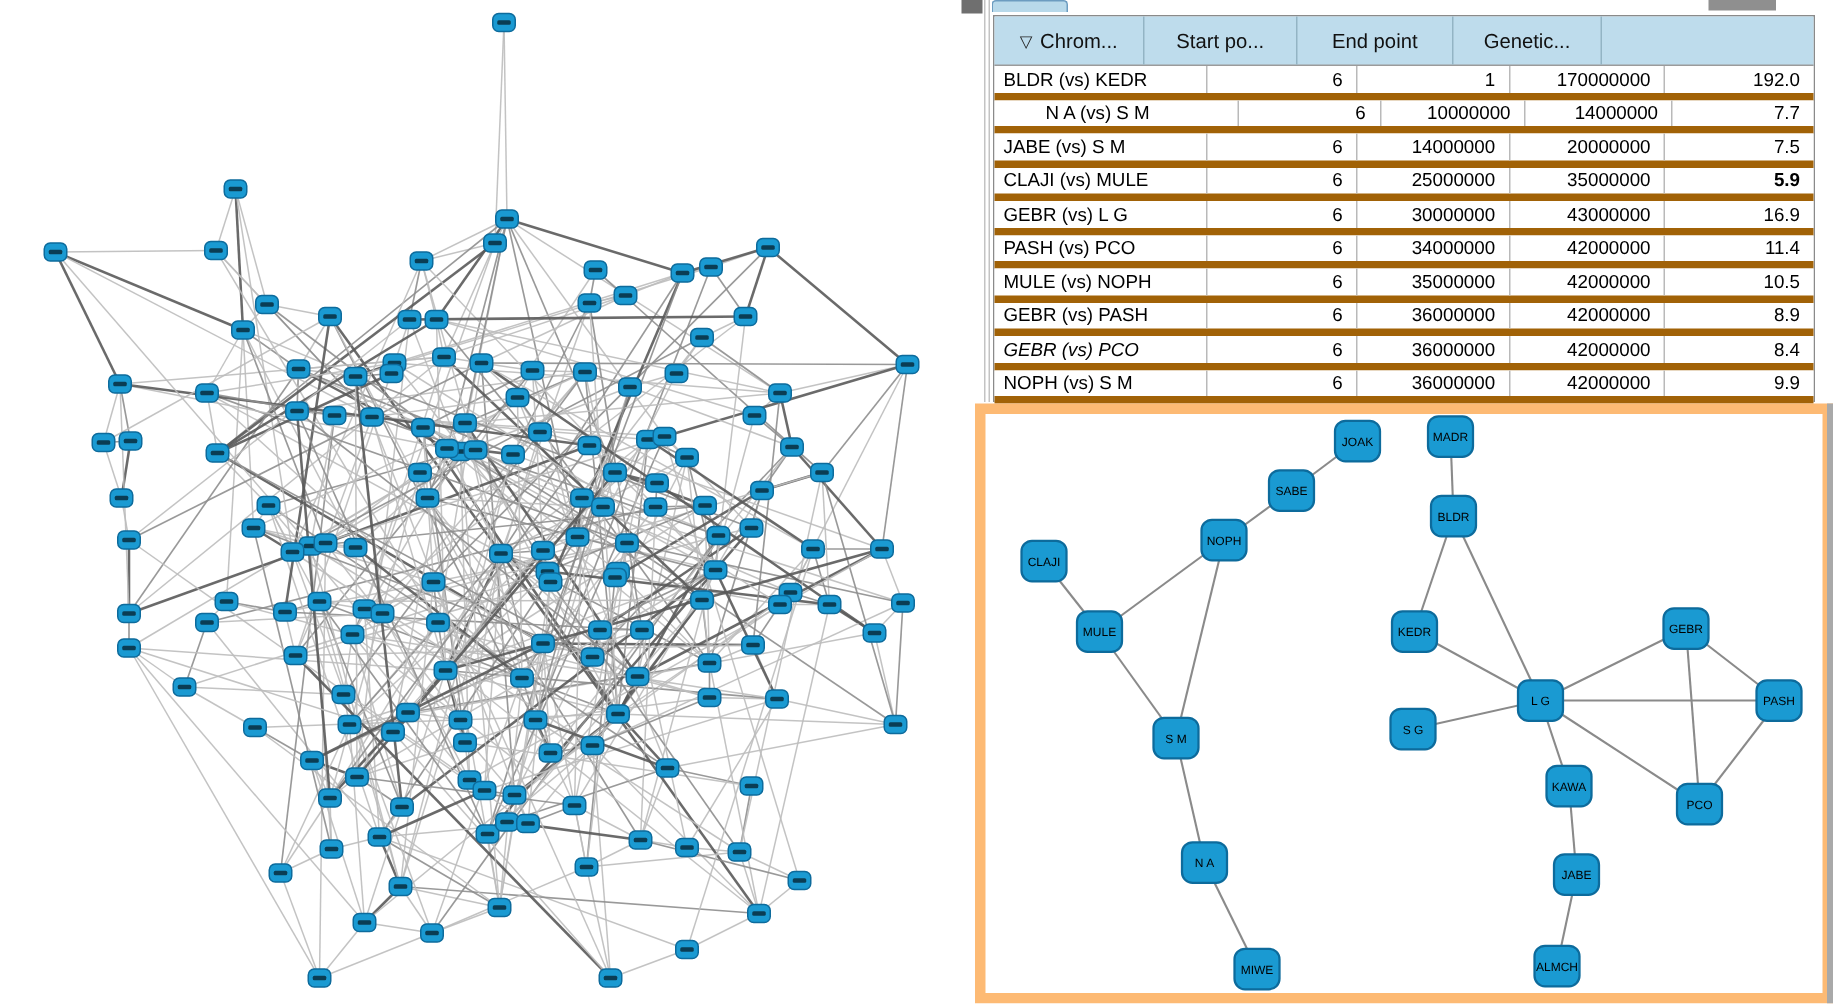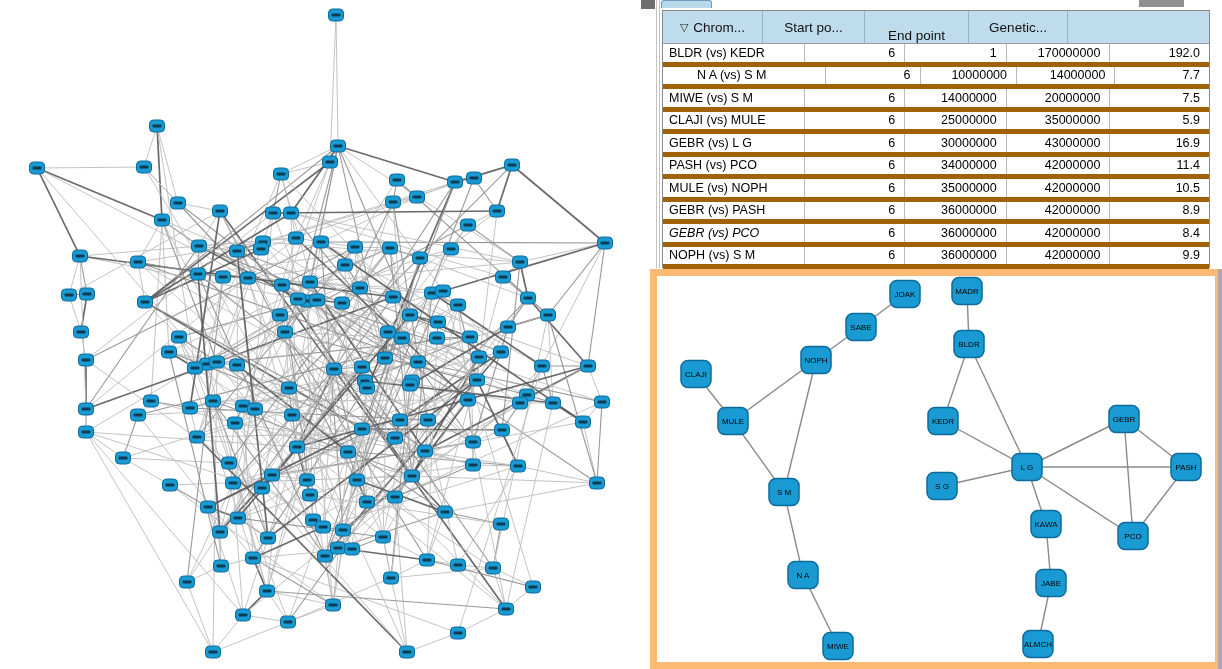--- a/index.html
+++ b/index.html
@@ -1260,21 +1260,21 @@
 
   <div id="table-wrap">
     <div class="trow head" id="thead-row">
         <div class="tcell" style="width: 100px;">
           <span class="funnel">▽</span>
           <span>Chrom...</span>
         </div>
         <div class="tcell" style="width: 102px;">
           <span>Start po...</span>
         </div>
-        <div class="tcell" style="width: 104px; align-items: flex-end;">
+        <div class="tcell" style="width: 104px;">
           <span>End point</span>
         </div>
         <div class="tcell" style="width: 99px; text-align: center;">
           <span>Genetic...</span>
         </div>
       </div>
     <div id="tbody">
         <div class="trow data">
           <div class="tcell cell-left" style="width: 143px;">BLDR (vs) KEDR</div>
           <div class="tcell cell-right" style="width: 100px;">6</div>
@@ -1283,32 +1283,32 @@
           <div class="tcell cell-right" style="width: 99px;">192.0</div>
         </div>
         <div class="trow data">
           <div class="tcell cell-left" style="width: 143px; margin-left: 28px;">N A (vs) S M</div>
           <div class="tcell cell-right" style="width: 100px;">6</div>
           <div class="tcell cell-right" style="width: 102px;">10000000</div>
           <div class="tcell cell-right" style="width: 104px;">14000000</div>
           <div class="tcell cell-right" style="width: 99px;">7.7</div>
         </div>
         <div class="trow data">
-          <div class="tcell cell-left" style="width: 143px;">MIWE (vs) S M</div>
+          <div class="tcell cell-left" style="width: 143px;">JABE (vs) S M</div>
           <div class="tcell cell-right" style="width: 100px;">6</div>
           <div class="tcell cell-right" style="width: 102px;">14000000</div>
           <div class="tcell cell-right" style="width: 104px;">20000000</div>
           <div class="tcell cell-right" style="width: 99px;">7.5</div>
         </div>
         <div class="trow data">
           <div class="tcell cell-left" style="width: 143px;">CLAJI (vs) MULE</div>
           <div class="tcell cell-right" style="width: 100px;">6</div>
           <div class="tcell cell-right" style="width: 102px;">25000000</div>
           <div class="tcell cell-right" style="width: 104px;">35000000</div>
-          <div class="tcell cell-right" style="width: 99px;">5.9</div>
+          <div class="tcell cell-right" style="width: 99px; font-weight: bold;">5.9</div>
         </div>
         <div class="trow data">
           <div class="tcell cell-left" style="width: 143px;">GEBR (vs) L G</div>
           <div class="tcell cell-right" style="width: 100px;">6</div>
           <div class="tcell cell-right" style="width: 102px;">30000000</div>
           <div class="tcell cell-right" style="width: 104px;">43000000</div>
           <div class="tcell cell-right" style="width: 99px;">16.9</div>
         </div>
         <div class="trow data">
           <div class="tcell cell-left" style="width: 143px;">PASH (vs) PCO</div>

